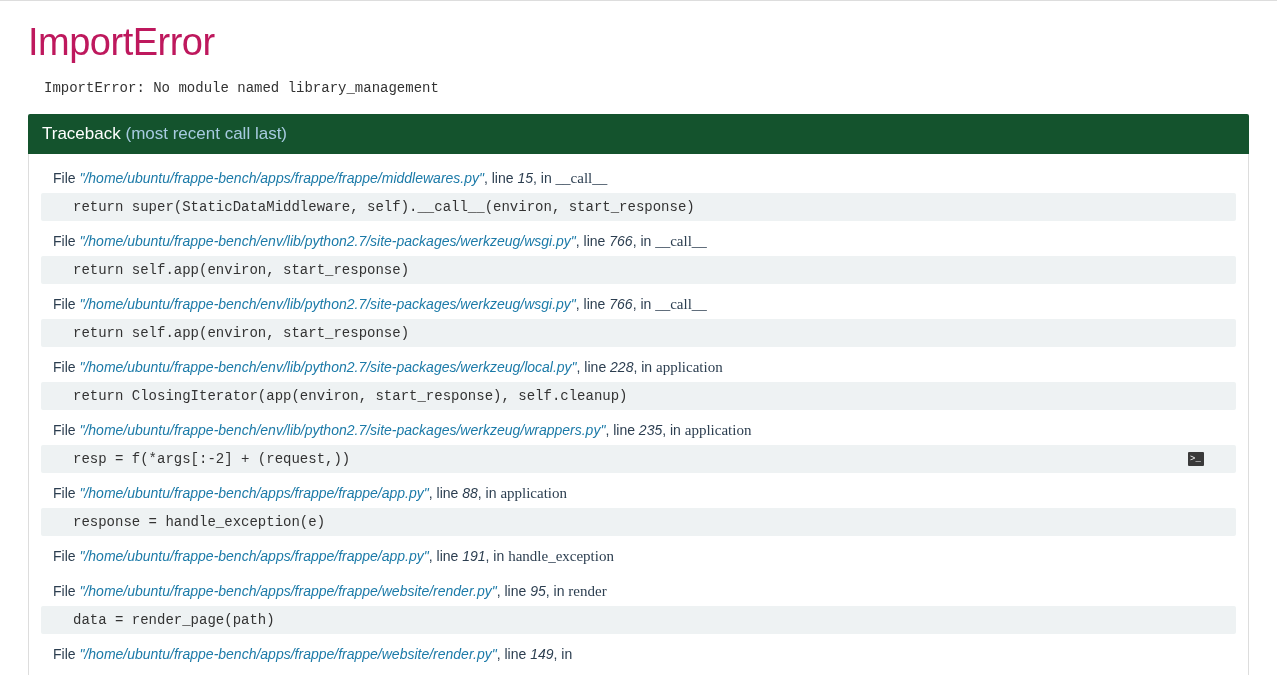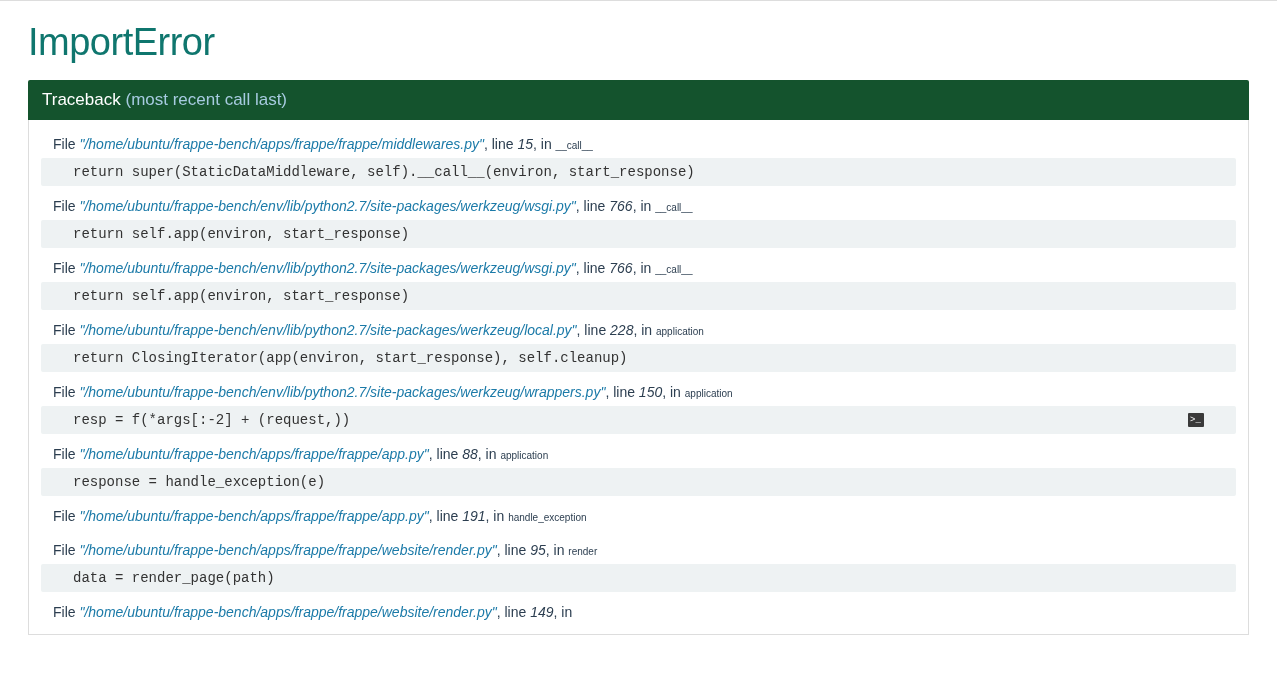--- a/index.html
+++ b/index.html
@@ -8,21 +8,21 @@
     background: #fff;
     color: #2c3e50;
     border-top: 1px solid #ddd;
   }
   .container {
     padding: 20px 28px 0 28px;
   }
   h1 {
     font-size: 38px;
     font-weight: 400;
-    color: #0f766e;
+    color: #be185d;
     margin-bottom: 16px;
     letter-spacing: -0.5px;
   }
   .error-msg {
     font-family: Consolas, "Courier New", monospace;
     font-size: 14px;
     color: #333;
     padding: 0 0 18px 16px;
   }
   .traceback-header {
@@ -54,22 +54,22 @@
   }
   .frame-meta .file-path {
     color: #1b7aa8;
     font-style: italic;
     cursor: pointer;
   }
   .frame-meta .line-no {
     font-style: italic;
   }
   .frame-meta .func {
-    font-family: Liberation Sans, sans-serif;
-    font-size: 10px;
+    font-family: Liberation Serif, serif;
+    font-size: 15px;
   }
   .code-line {
     background: #eef2f3;
     font-family: Consolas, "Courier New", monospace;
     font-size: 14px;
     padding: 6px 32px;
     color: #333;
     border-radius: 2px;
     position: relative;
   }
@@ -91,20 +91,21 @@
     cursor: pointer;
     border-radius: 1px;
     line-height: 1;
   }
 </style>
 </head>
 <body>
 
 <div class="container">
   <h1>ImportError</h1>
+  <div class="error-msg">ImportError: No module named library_management</div>
 
   <div class="traceback-header">
     <span>Traceback</span>
     <span class="subtitle">(most recent call last)</span>
   </div>
 
   <div class="frames" id="frames-container">
       <div class="frame">
         <div class="frame-meta"><span>File </span><span class="file-path">"/home/ubuntu/frappe-bench/apps/frappe/frappe/middlewares.py"</span><span>, line </span><span class="line-no">15</span><span>, in </span><span class="func">__call__</span></div>
         <div class="code-line"><span>return super(StaticDataMiddleware, self).__call__(environ, start_response)</span></div>
@@ -115,21 +116,21 @@
       </div>
       <div class="frame">
         <div class="frame-meta"><span>File </span><span class="file-path">"/home/ubuntu/frappe-bench/env/lib/python2.7/site-packages/werkzeug/wsgi.py"</span><span>, line </span><span class="line-no">766</span><span>, in </span><span class="func">__call__</span></div>
         <div class="code-line"><span>return self.app(environ, start_response)</span></div>
       </div>
       <div class="frame">
         <div class="frame-meta"><span>File </span><span class="file-path">"/home/ubuntu/frappe-bench/env/lib/python2.7/site-packages/werkzeug/local.py"</span><span>, line </span><span class="line-no">228</span><span>, in </span><span class="func">application</span></div>
         <div class="code-line"><span>return ClosingIterator(app(environ, start_response), self.cleanup)</span></div>
       </div>
       <div class="frame">
-        <div class="frame-meta"><span>File </span><span class="file-path">"/home/ubuntu/frappe-bench/env/lib/python2.7/site-packages/werkzeug/wrappers.py"</span><span>, line </span><span class="line-no">150</span><span>, in </span><span class="func">application</span></div>
+        <div class="frame-meta"><span>File </span><span class="file-path">"/home/ubuntu/frappe-bench/env/lib/python2.7/site-packages/werkzeug/wrappers.py"</span><span>, line </span><span class="line-no">235</span><span>, in </span><span class="func">application</span></div>
         <div class="code-line with-icon">
           <span>resp = f(*args[:-2] + (request,))</span>
           <span class="console-icon">&gt;_</span>
         </div>
       </div>
       <div class="frame">
         <div class="frame-meta"><span>File </span><span class="file-path">"/home/ubuntu/frappe-bench/apps/frappe/frappe/app.py"</span><span>, line </span><span class="line-no">88</span><span>, in </span><span class="func">application</span></div>
         <div class="code-line"><span>response = handle_exception(e)</span></div>
       </div>
       <div class="frame">

